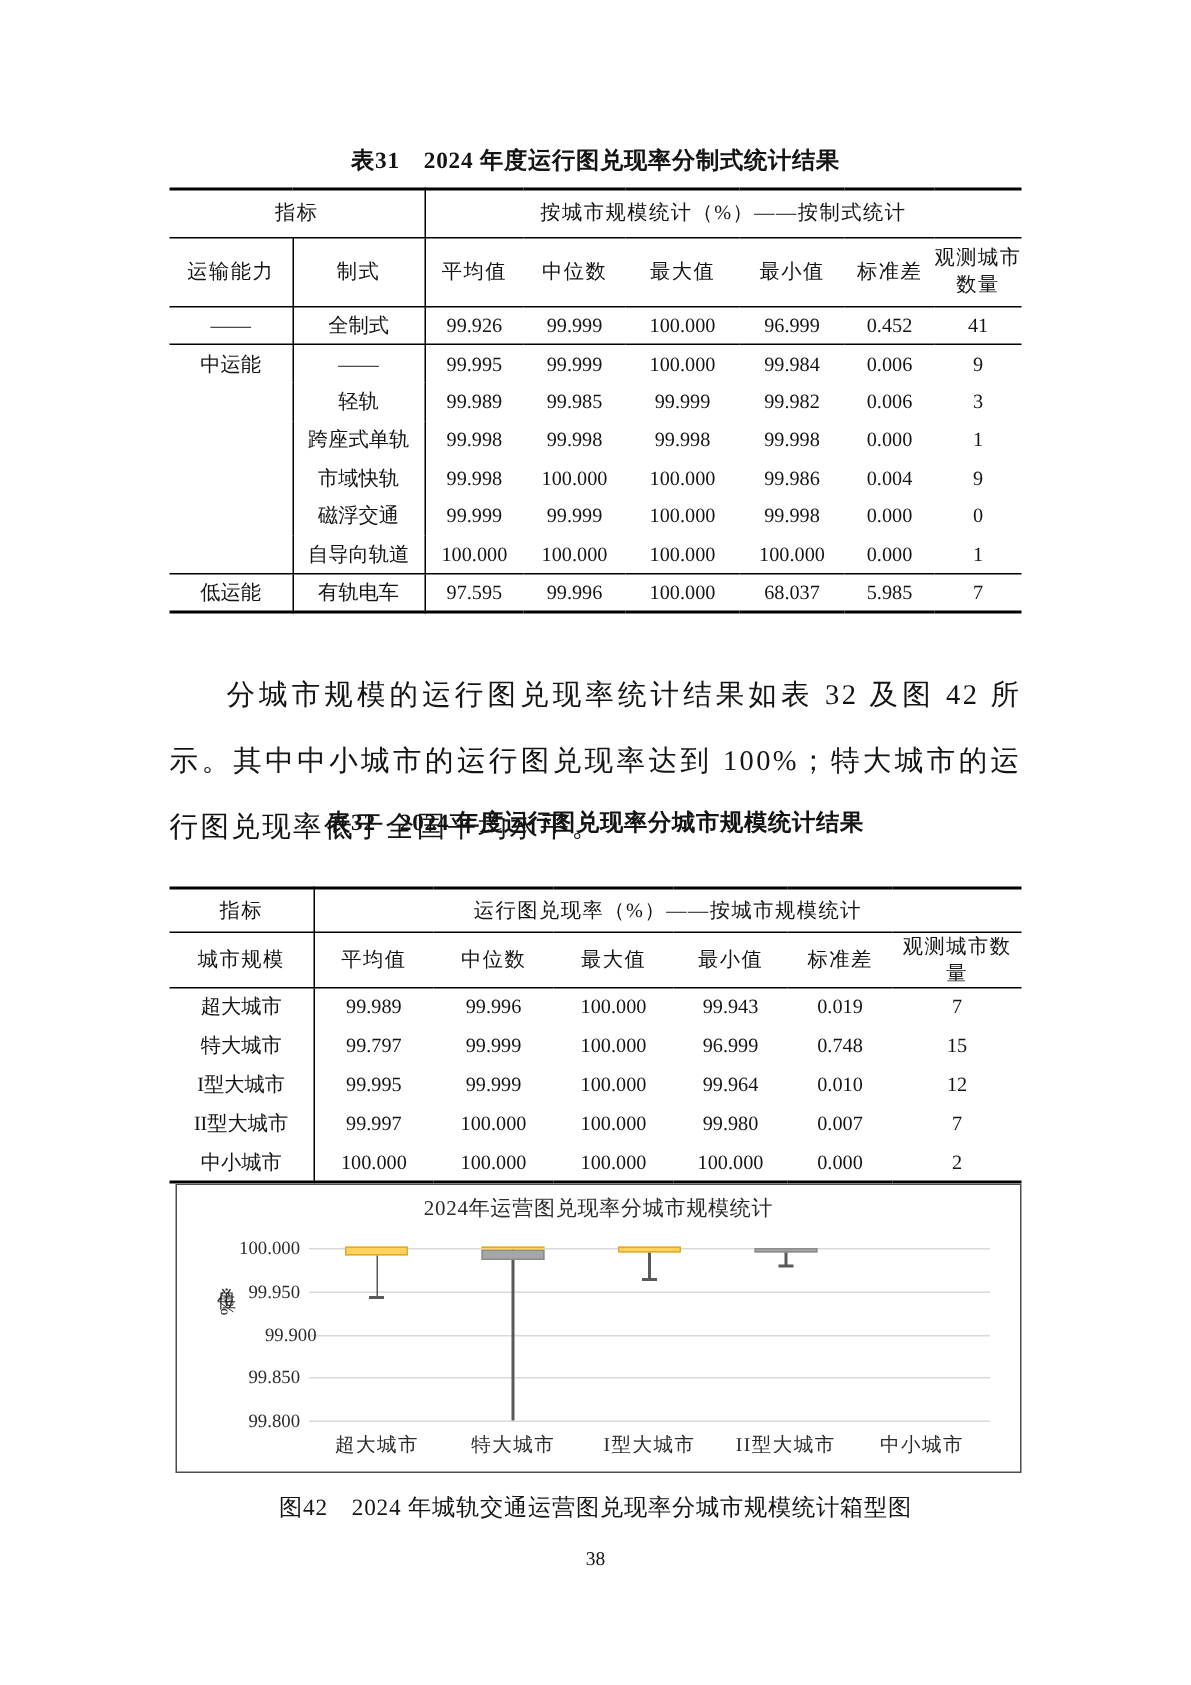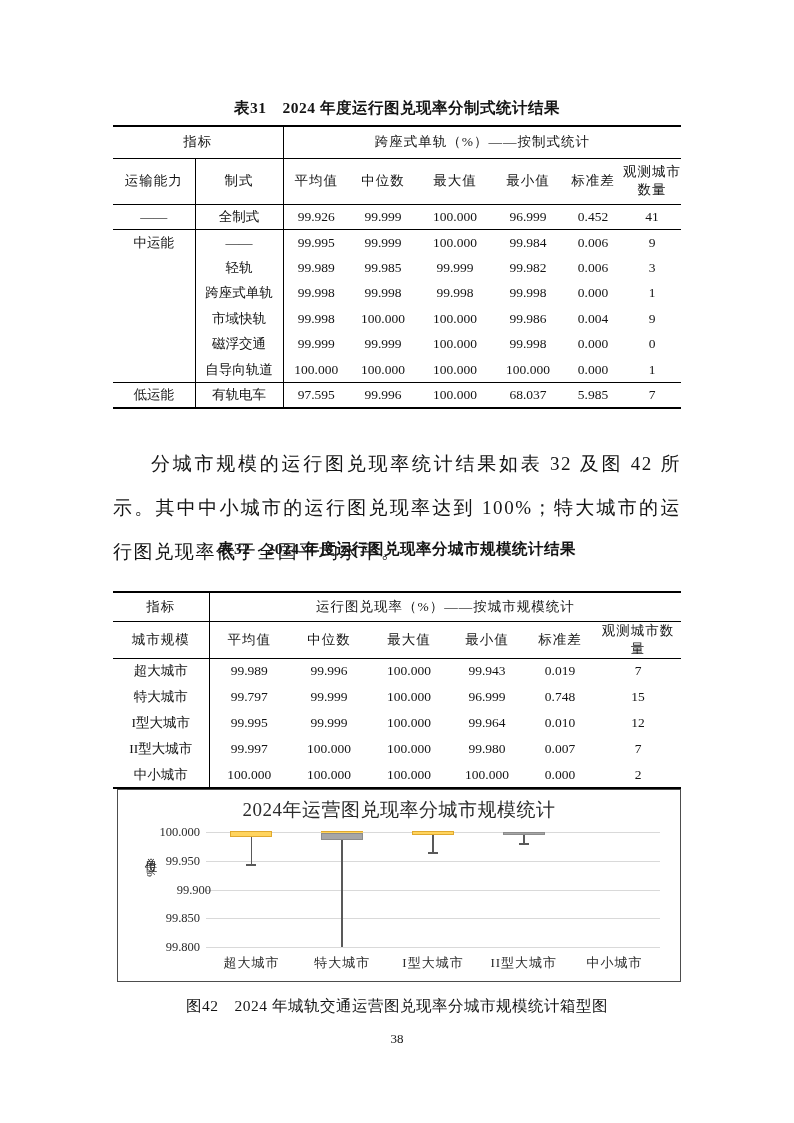--- a/index.html
+++ b/index.html
@@ -52,21 +52,21 @@
     font-size:19px;line-height:44px;letter-spacing:1.6px;
     text-align:justify;text-justify:inter-character;text-indent:2em;
   }
   
   #chart-frame{
     position:absolute;left:117px;top:789px;width:562px;height:191px;
     border:1px solid #4d4d4d;background:#fff;
   }
   #chart-title{
     position:absolute;left:0;top:7px;width:100%;text-align:center;
-    font-size:19px;color:#2b2b2b;letter-spacing:0.5px;
+    font-size:14px;color:#2b2b2b;letter-spacing:0.5px;
   }
   #y-axis-label{
     position:absolute;left:24px;top:58px;height:90px;
     writing-mode:vertical-rl;text-orientation:mixed;
     font-size:12.5px;color:#2b2b2b;letter-spacing:2px;
   }
   .grid-line{position:absolute;height:1px;background:#d9d9d9;}
   .y-tick{
     position:absolute;width:82px;text-align:right;font-size:12.5px;color:#2b2b2b;
     line-height:16px;
@@ -93,21 +93,21 @@
         <col style="width:66px">
         <col style="width:68px">
       <col style="width:76px">
         <col style="width:70px">
         <col style="width:60px">
         <col style="width:58px">
     </colgroup>
     <thead>
       <tr class="h1">
         <th colspan="2" class="v-right">指标</th>
-        <th colspan="6">跨座式单轨（%）——按制式统计</th>
+        <th colspan="6">按城市规模统计（%）——按制式统计</th>
       </tr>
       <tr class="h2">
         <th class="v-right">运输能力</th>
         <th class="v-right">制式</th>
         <th>平均值</th>
         <th>中位数</th>
         <th>最大值</th>
         <th>最小值</th>
         <th>标准差</th>
         <th>观测城市数量</th>

